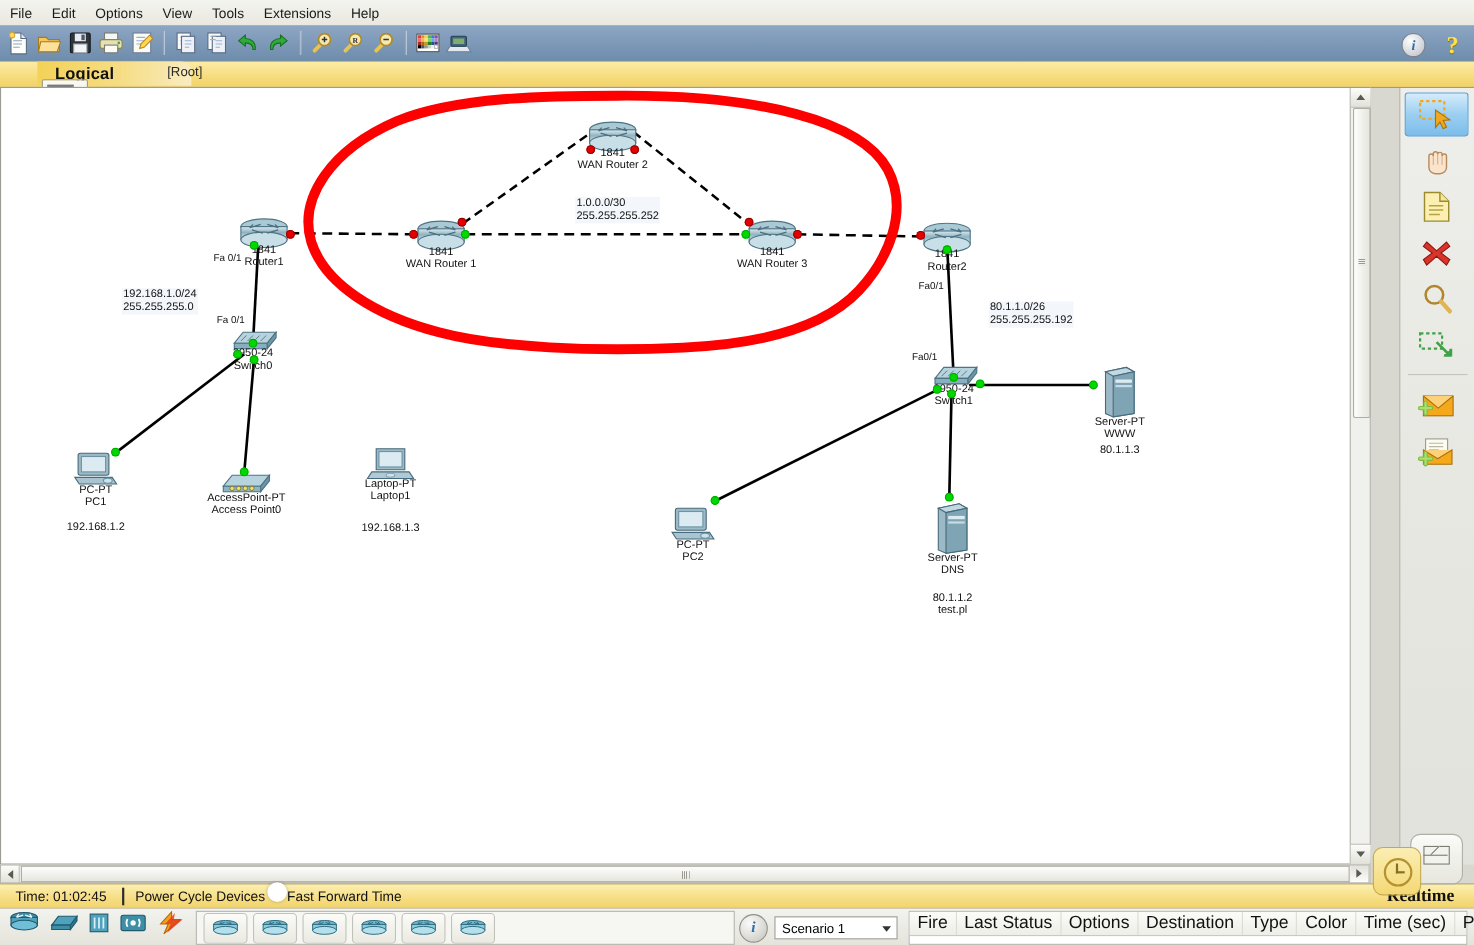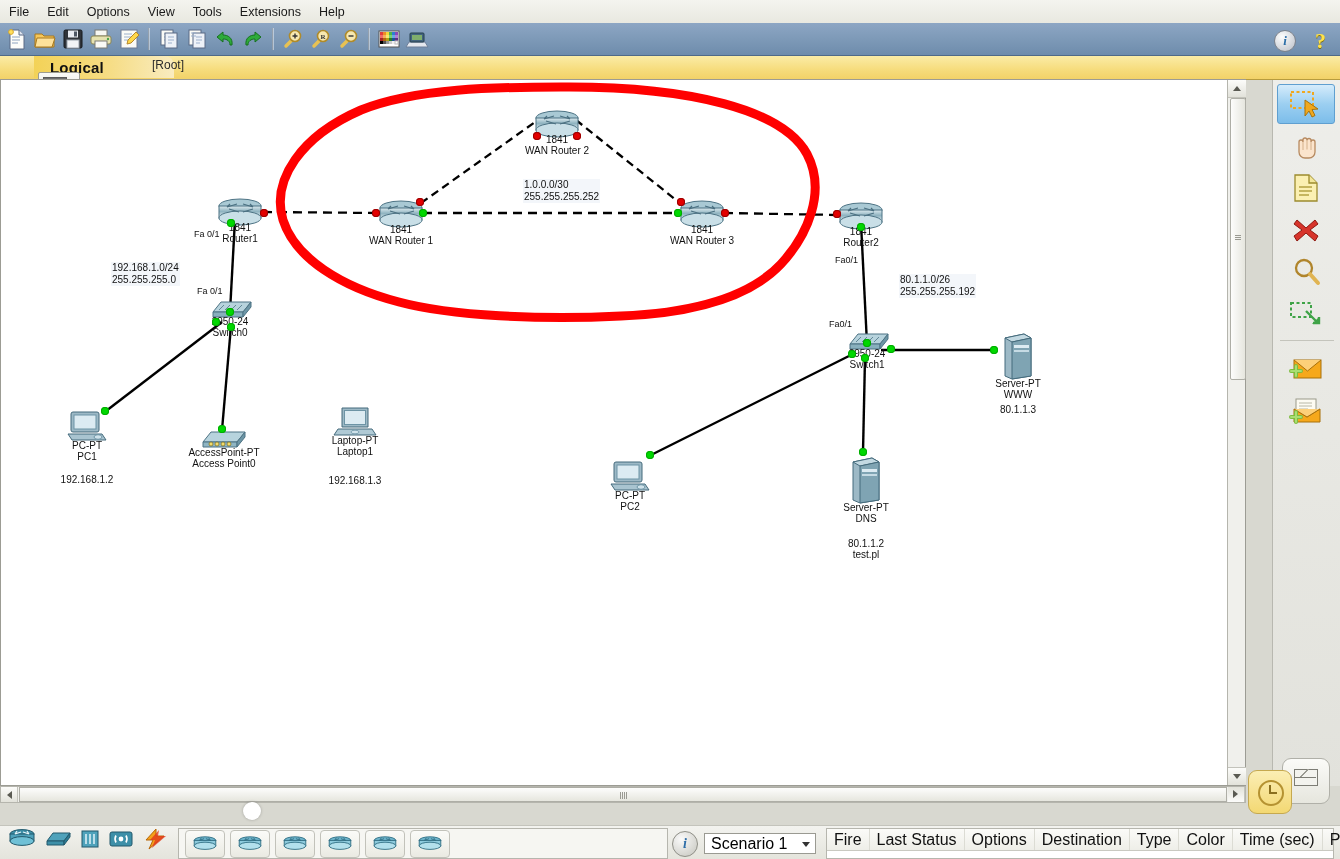--- a/index.html
+++ b/index.html
@@ -167,21 +167,21 @@
     width:38px;height:26px;border:1px solid #c2c2ba;border-radius:4px;
     background:linear-gradient(180deg,#fbfbf8,#eaeae2);
     display:flex;align-items:center;justify-content:center;cursor:default;
   }
 
   .scen-box{position:absolute;left:672px;top:2px;width:152px;height:31px;display:flex;align-items:center;gap:6px;}
   .info-circ{width:24px;height:24px;border-radius:50%;background:radial-gradient(circle at 35% 30%,#fafafa,#c5c5bd);border:1px solid #8f8f87;
     display:flex;align-items:center;justify-content:center;font-family:"Liberation Serif",serif;font-style:italic;font-weight:bold;font-size:14px;color:#2f6ea8;}
   .scen-select{
     width:112px;height:21px;background:#fff;border:1px solid #9a9a92;box-sizing:border-box;
-    display:flex;align-items:center;padding-left:6px;font-size:16px;position:relative;cursor:default;
+    display:flex;align-items:center;padding-left:6px;font-size:12px;position:relative;cursor:default;
   }
   .scen-select .chev{position:absolute;right:5px;top:8px;border-left:4px solid transparent;border-right:4px solid transparent;border-top:5px solid #333;}
 
   .evt-table{
     position:absolute;left:826px;top:2px;width:508px;height:31px;
     background:#fff;border:1px solid #b6b6ae;box-sizing:border-box;
   }
   .evt-head{display:flex;height:21px;align-items:center;background:linear-gradient(180deg,#fbfbf8,#eeeee8);border-bottom:1px solid #c9c9c1;}
   .evt-col{font-size:16px;color:#111;padding:0 7px;border-right:1px solid #dcdcd4;height:21px;line-height:21px;white-space:nowrap;}
   .evt-col:last-child{border-right:none;}
@@ -689,20 +689,27 @@
       </div>
     </div>
   </div>
 
   <div class="hscroll">
     <div class="hs-arrow"></div>
     <div class="hs-thumb"></div>
     <div class="hs-arrow" style="transform:rotate(180deg);border-right:none;border-left:1px solid #c3c3bb;"></div>
   </div>
 
+  <div class="statusbar">
+    <div class="sb-time">Time: 01:02:45</div>
+    <div class="sb-sep"></div>
+    <div class="sb-link">Power Cycle Devices</div>
+    <div class="sb-link">Fast Forward Time</div>
+    <div class="sb-realtime">Realtime</div>
+  </div>
 
   <div class="rt-sim">
     <div class="env"></div>
   </div>
   <div class="rt-clock">
     <div class="hand"></div>
     <div class="hand2"></div>
   </div>
 
   <div style="position:absolute;left:243px;top:802px;width:18px;height:18px;border-radius:50%;background:#fff;box-shadow:0 0 3px rgba(0,0,0,.25);z-index:9;"></div>

